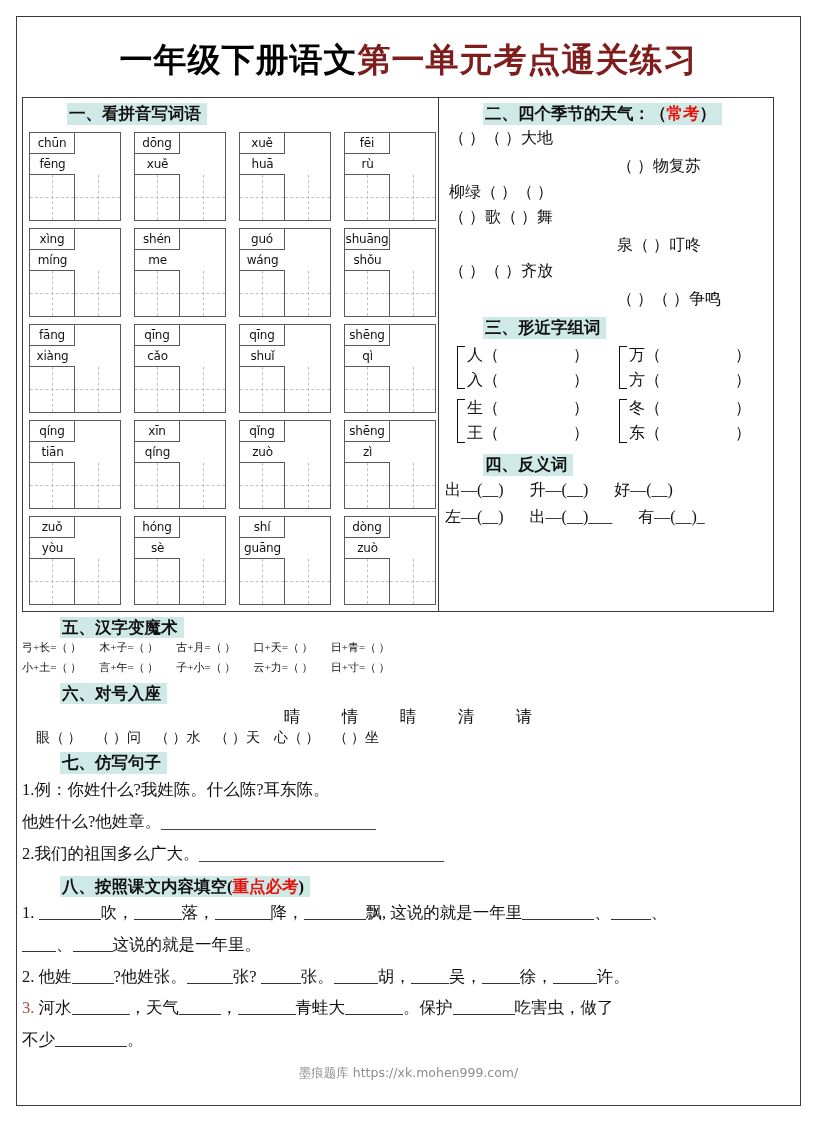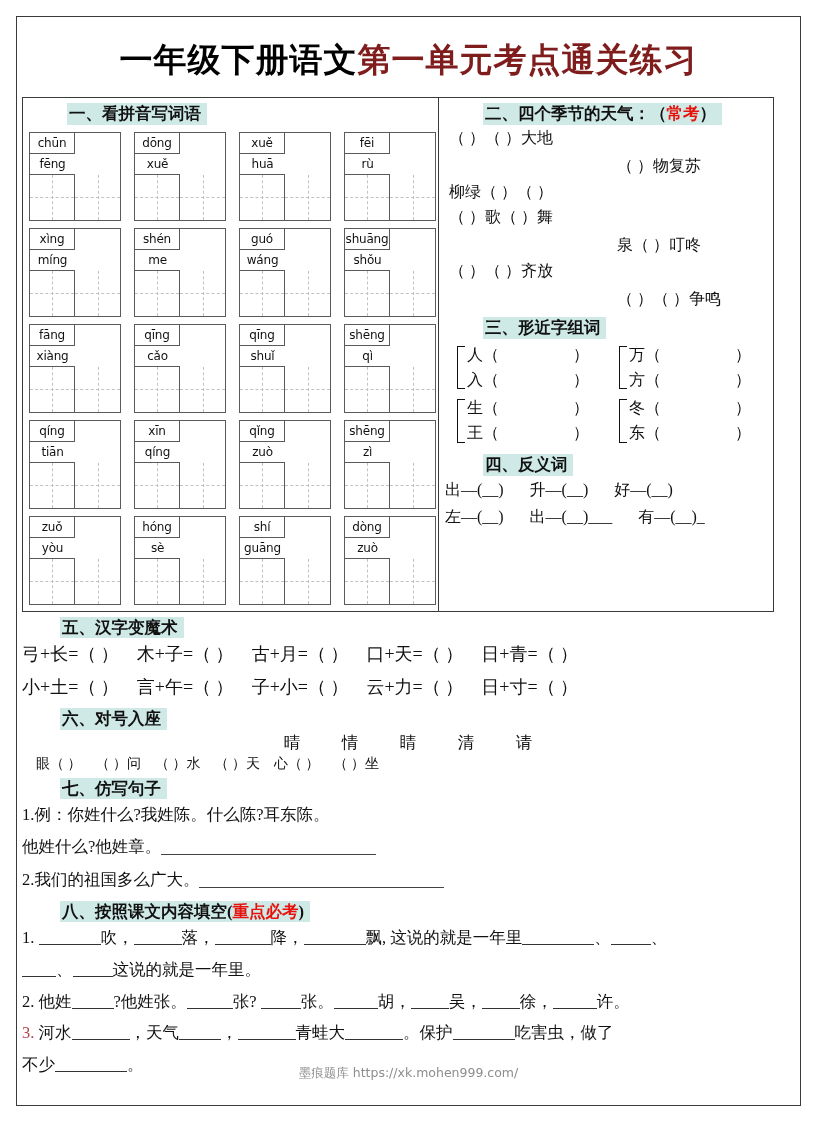--- a/index.html
+++ b/index.html
@@ -115,21 +115,21 @@
   .pair-item { font-size:16px; line-height:1.55; white-space:nowrap; }
   .pair-paren { display:inline-block; width:74px; }
   .pair2 { margin-left: 28px; }
 
   
   .anto { font-size:16px; line-height:1.7; white-space:nowrap; }
   .anto span.sp { display:inline-block; width:26px; }
 
   
   .sec { margin-top: 5px; }
-  .sec-body { font-size: 18px; line-height: 1.8; }
+  .sec-body { font-size: 11px; line-height: 1.8; }
   .eqline { white-space:nowrap; }
   .eqline .eq { display:inline-block; margin-right: 18px; }
   .opts { text-align:center; font-size:16.5px; letter-spacing: 1px; margin: 2px 0 1px 0; }
   .opts span { display:inline-block; width:58px; }
   .pickline { font-size:14px; white-space:nowrap; padding-left: 14px; }
   .pickline .it { display:inline-block; margin-right: 14px; }
 
   .ex { font-size:16.5px; line-height:1.95; }
   .blank-u { display:inline-block; border-bottom:1.4px solid #444; vertical-align:-3px; }
 

